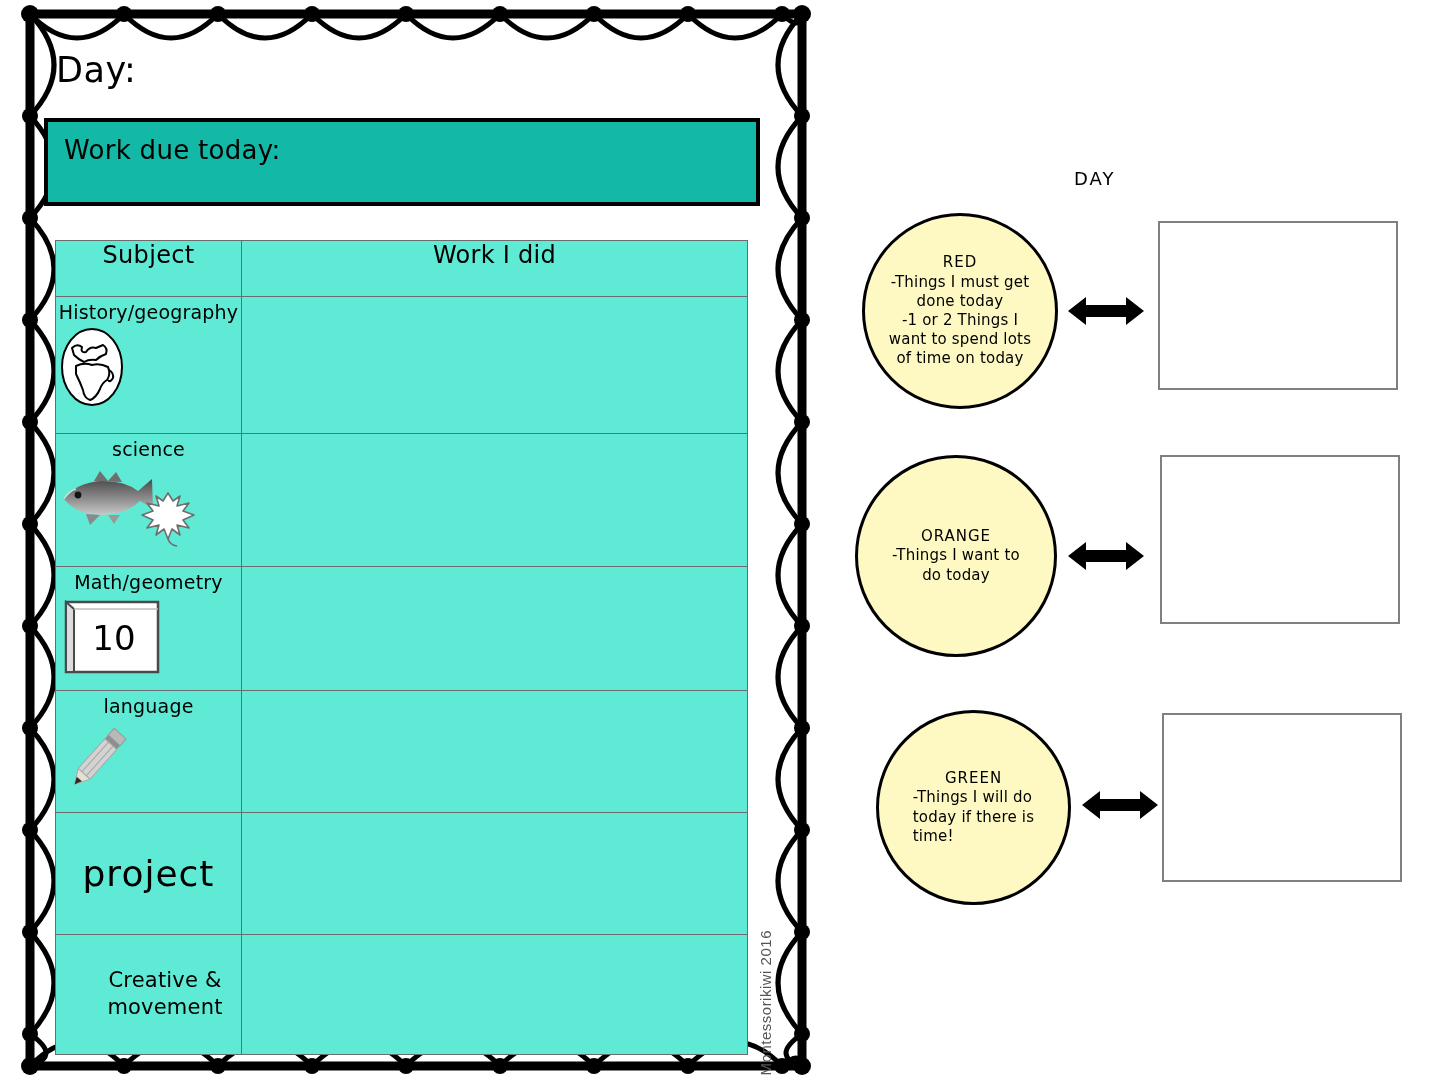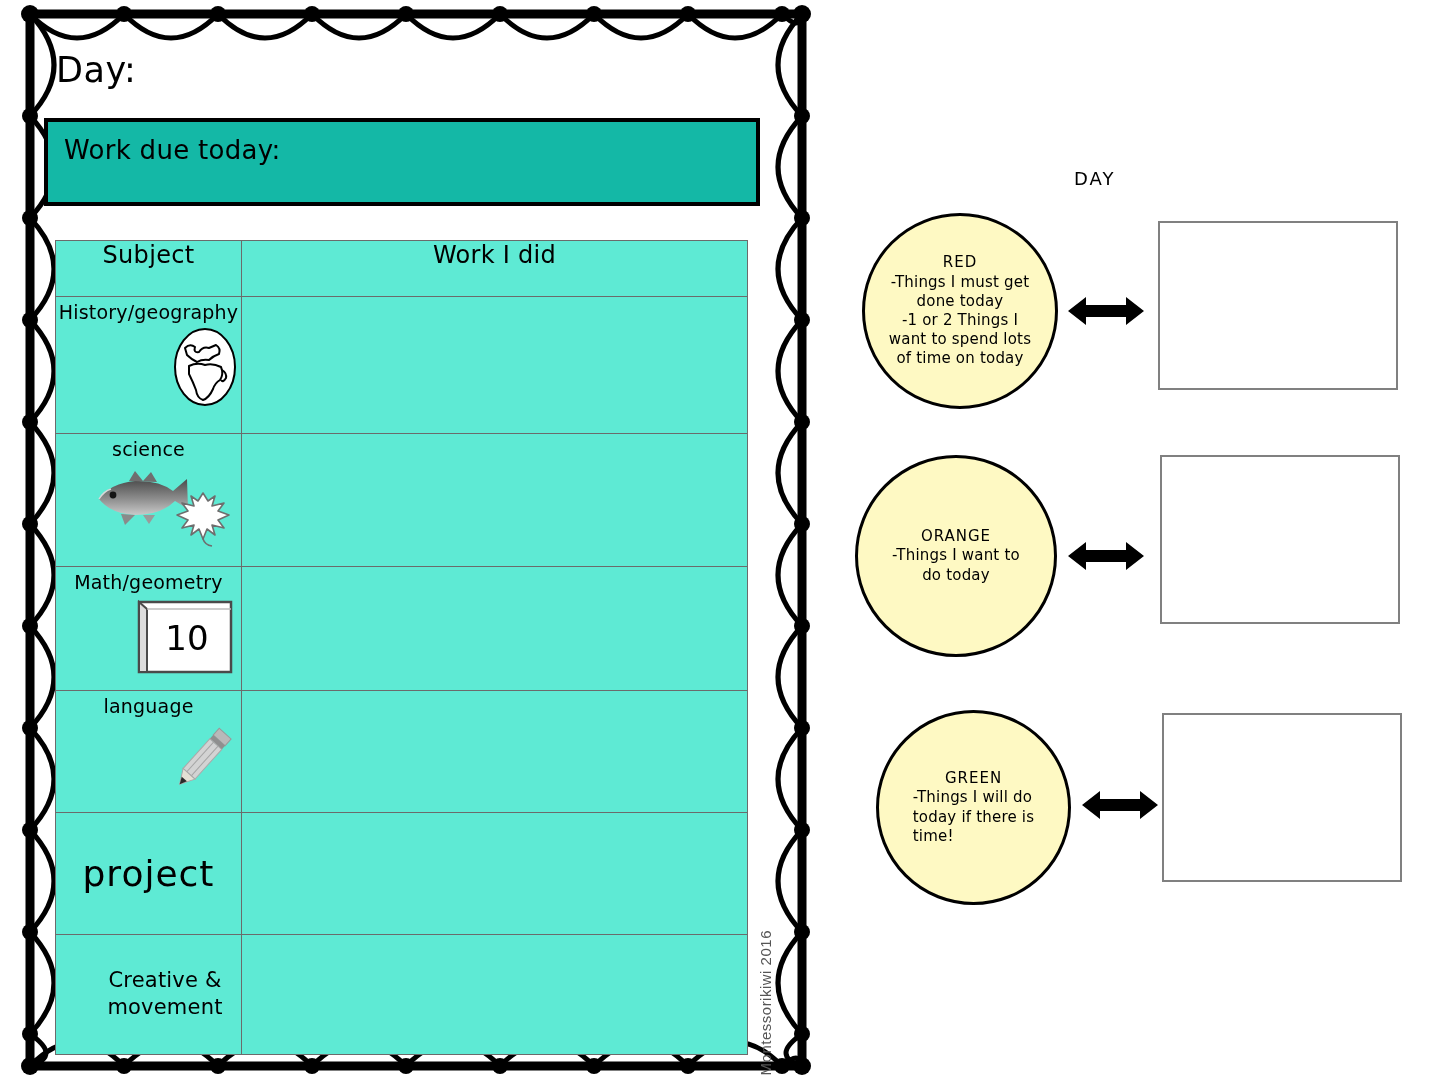--- a/index.html
+++ b/index.html
@@ -26,21 +26,21 @@
                  box-sizing:border-box;table-layout:fixed;}
   #subject-table td,#subject-table th{border:1px solid #6b6b6b;padding:0;
                  vertical-align:top;position:relative;background:#5eead4;margin-top:21px;}
   .col-subject{width:185px;}
   .thead-row td{height:55px;text-align:center;vertical-align:middle;}
   .th-text{font-size:24px;letter-spacing:.3px;}
   .subj-label{display:block;text-align:center;padding-top:5px;font-size:19px;
               line-height:1.15;letter-spacing:.2px;}
   .subj-label.big{font-size:36px;padding-top:0;letter-spacing:1px;}
   .subj-label.two-line{font-size:21px;text-align:center;padding-left:33px;line-height:1.3;}
-  .icon-wrap{display:flex;justify-content:flex-end;align-items:flex-start;}
+  .icon-wrap{display:flex;justify-content:flex-start;align-items:flex-start;}
 
   
   .r-hist{height:137px;}
   .r-sci{height:133px;}
   .r-math{height:124px;}
   .r-lang{height:122px;}
   .r-proj{height:122px;}
   .r-crea{height:120px;}
 
   

